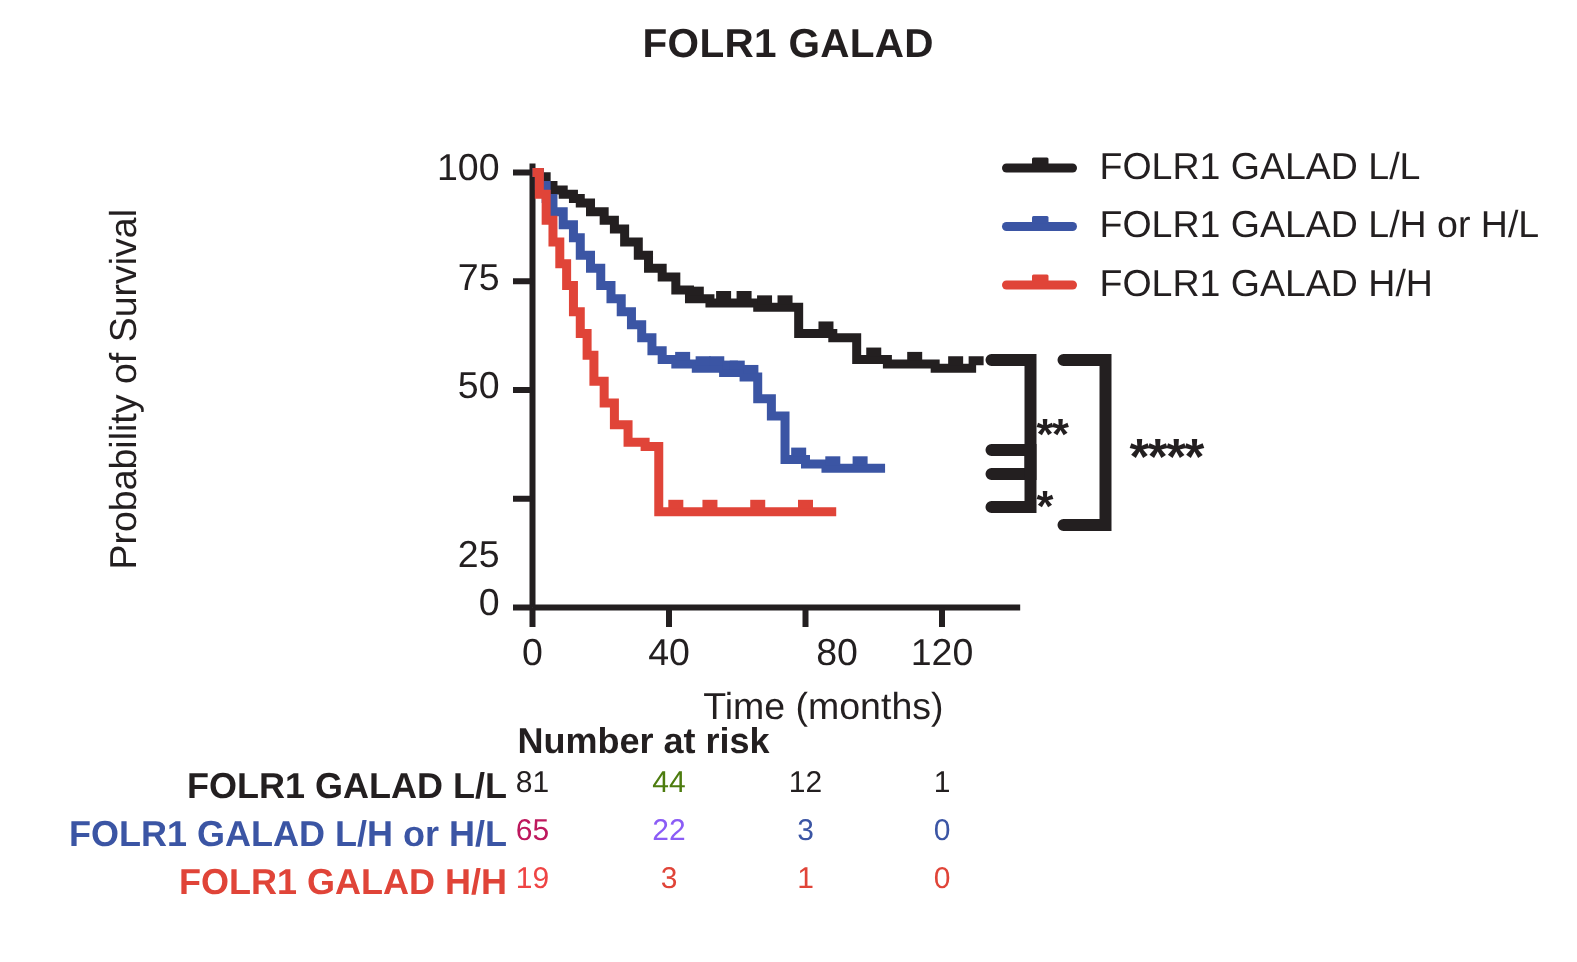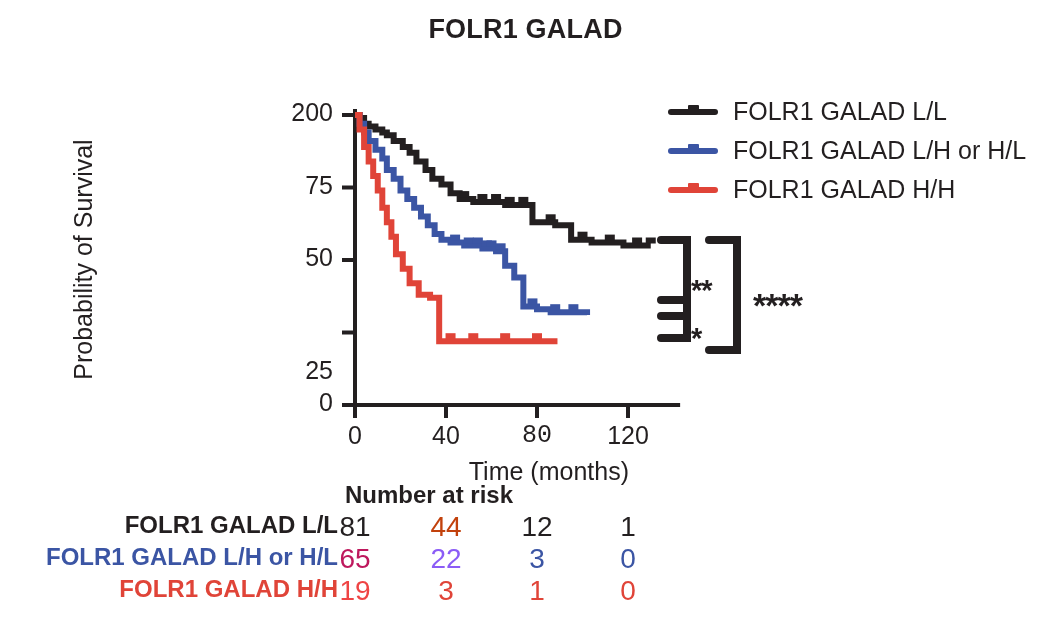--- a/index.html
+++ b/index.html
@@ -158,21 +158,21 @@
     font-weight: bold;
     text-align: right;
     white-space: nowrap;
   }
   .risk-cell {
     position: absolute;
     top: 0;
     width: 60px;
     margin-left: -30px;
     text-align: center;
-    font-size: 28px;
+    font-size: 20px;
     white-space: nowrap;
   }
 </style>
 </head>
 <body>
 
 <div id="root">
 
   <div class="chart-title">FOLR1 GALAD</div>
 
@@ -217,24 +217,24 @@
     </svg>
 
   <div class="y-axis-title">Probability of Survival</div>
   <div class="x-axis-title">Time (months)</div>
 
   <div id="tick-labels">
       <div class="tick-label-y" style="left: 213px; width: 120px; top: 388px;">0</div>
       <div class="tick-label-y" style="left: 213px; width: 120px; top: 315.5px; margin-top: 40px;">25</div>
       <div class="tick-label-y" style="left: 213px; width: 120px; top: 243px;">50</div>
       <div class="tick-label-y" style="left: 213px; width: 120px; top: 170.5px;">75</div>
-      <div class="tick-label-y" style="left: 213px; width: 120px; top: 98px;">200</div>
+      <div class="tick-label-y" style="left: 213px; width: 120px; top: 98px;">100</div>
       <div class="tick-label-x" style="left: 310px; width: 90px; top: 421px;">0</div>
       <div class="tick-label-x" style="left: 401px; width: 90px; top: 421px;">40</div>
-      <div class="tick-label-x" style="left: 492px; width: 90px; top: 421px; font-family: Liberation Mono, monospace;">80</div>
+      <div class="tick-label-x" style="left: 513px; width: 90px; top: 421px;">80</div>
       <div class="tick-label-x" style="left: 583px; width: 90px; top: 421px;">120</div>
     </div>
 
   <div id="legend">
       <div class="legend-row">
         <span class="legend-swatch">
           <span class="bar" style="background: rgb(35, 31, 32);"></span>
           <span class="censor" style="background: rgb(35, 31, 32);"></span>
         </span>
         <span class="legend-label">FOLR1 GALAD L/L</span>
@@ -260,21 +260,21 @@
         <path d="M6,72 L32,72 L32,110 L6,110" fill="none" stroke="#231f20" stroke-width="8" stroke-linecap="round" stroke-linejoin="miter"></path>
         <path d="M54,12 L82,12 L82,122 L54,122" fill="none" stroke="#231f20" stroke-width="8" stroke-linecap="round" stroke-linejoin="miter"></path>
       </svg><div class="sig-star" style="left: 36px; top: 48px; font-size: 29px;">**</div><div class="sig-star" style="left: 36px; top: 96px; font-size: 29px;">*</div><div class="sig-star" style="left: 98px; top: 60px; font-size: 34px;">****</div></div>
 
   <div id="risk-table">
     <div class="risk-title">Number at risk</div>
     <div id="risk-rows">
         <div class="risk-row" style="top: 30px;">
           <span class="risk-row-label" style="color: rgb(35, 31, 32);">FOLR1 GALAD L/L</span>
           <span class="risk-cell" style="left: 355px; color: rgb(35, 31, 32);">81</span>
-          <span class="risk-cell" style="left: 446px; color: #c2410c; text-align: center;">44</span>
+          <span class="risk-cell" style="left: 446px; color: #4d7c0f; text-align: center;">44</span>
           <span class="risk-cell" style="left: 537px; color: rgb(35, 31, 32);">12</span>
           <span class="risk-cell" style="left: 628px; color: rgb(35, 31, 32);">1</span>
         </div>
         <div class="risk-row" style="top: 62px;">
           <span class="risk-row-label" style="color: rgb(59, 85, 164);">FOLR1 GALAD L/H or H/L</span>
           <span class="risk-cell" style="left: 355px; color: #be185d;">65</span>
           <span class="risk-cell" style="left: 446px; color: #8b5cf6;">22</span>
           <span class="risk-cell" style="left: 537px; color: rgb(59, 85, 164);">3</span>
           <span class="risk-cell" style="left: 628px; color: rgb(59, 85, 164);">0</span>
         </div>

